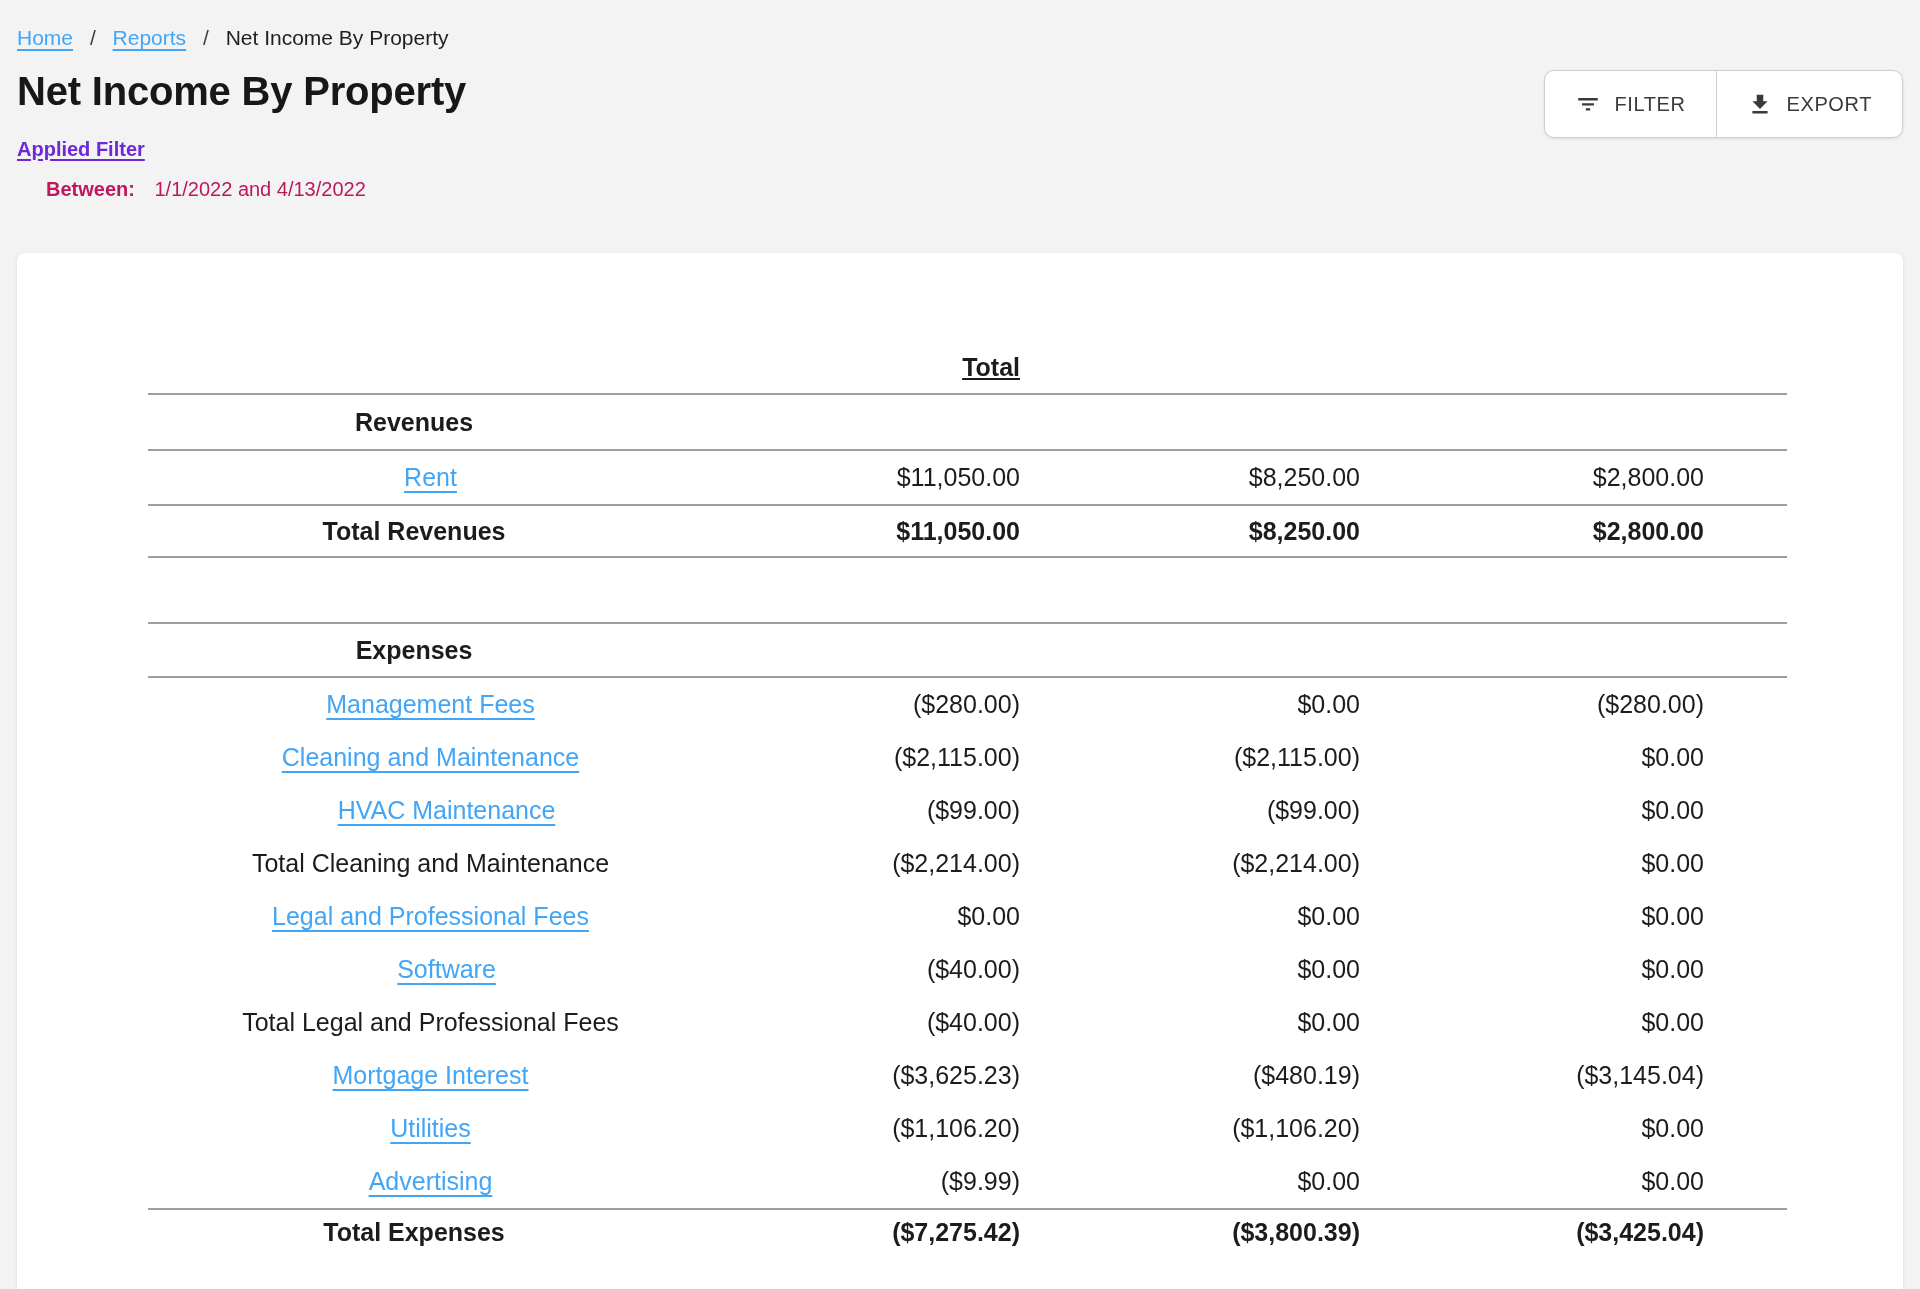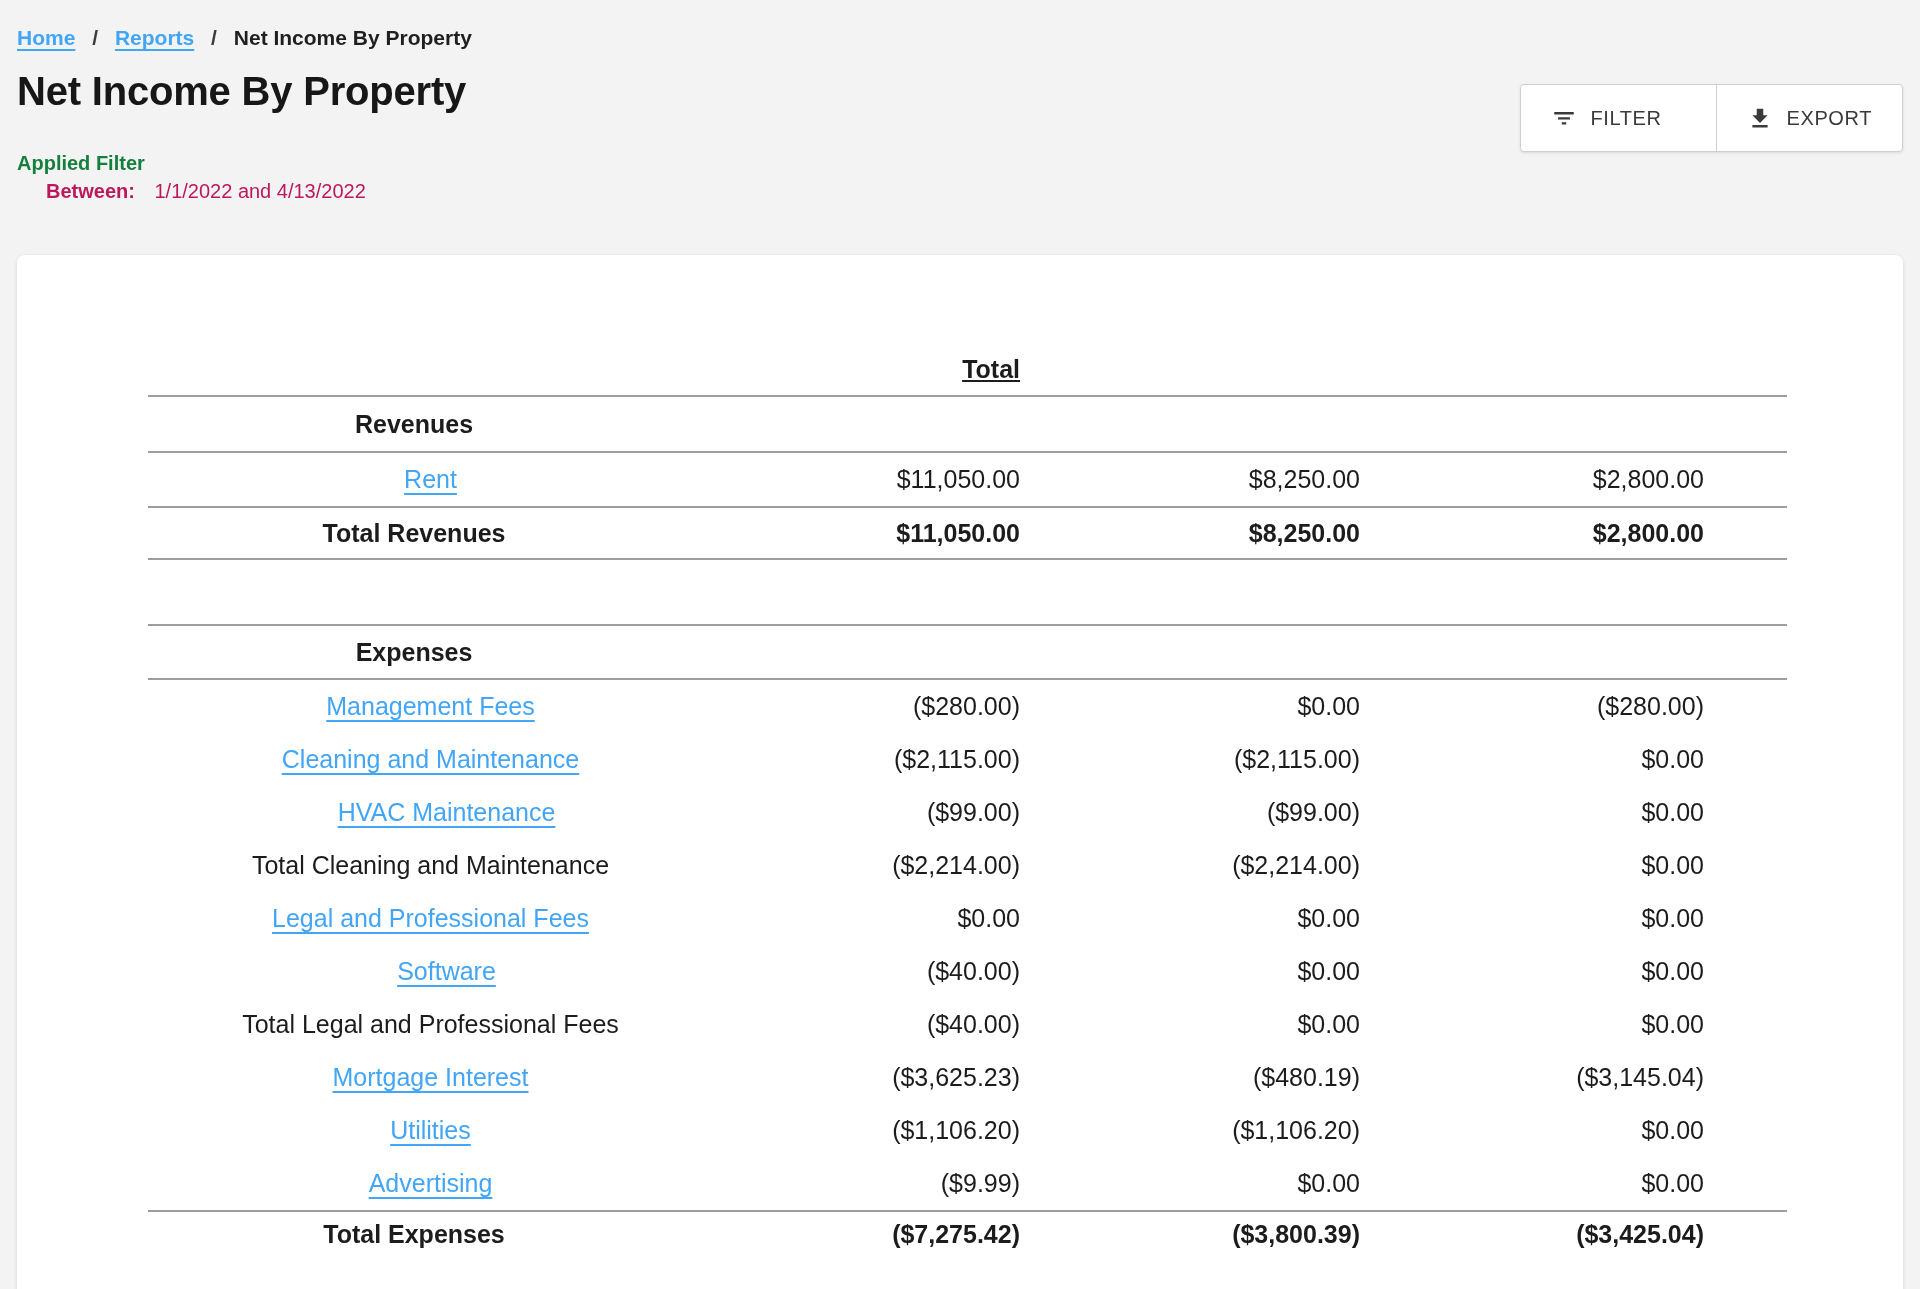--- a/index.html
+++ b/index.html
@@ -17,37 +17,36 @@
     width:1920px;height:1289px;overflow:hidden;
     background:var(--page-background);
     font-family:"Liberation Sans","DejaVu Sans",sans-serif;
     color:var(--text-dark);
     padding-top:26px;
   }
   a{cursor:pointer;}
 
   
   .header{padding:0 17px;}
-  .breadcrumb{font-size:21px;margin-bottom:18px;font-weight:bold;}
+  .breadcrumb{font-size:21px;margin-bottom:18px;}
   .breadcrumb a{color:var(--link-blue);text-decoration:underline;text-underline-offset:4px;}
   .breadcrumb .sep{color:#3c3c3c;margin:0 11px;}
   .breadcrumb .current{color:#1f1f1f;}
   .title-row{display:flex;justify-content:space-between;align-items:flex-start;}
   h1.page-title{font-size:40px;line-height:1.15;margin:0 0 14px;font-weight:600;letter-spacing:-0.2px;color:#171717;}
-  .applied-filter{font-size:20px;font-weight:700;text-underline-offset:3px;margin:0 0 5px;color:#15803d;}
+  .applied-filter{font-size:20px;font-weight:700;text-decoration:underline;text-underline-offset:3px;margin:0 0 17px;color:#6d28d9;}
   .between-line{font-size:20px;margin-left:29px;color:#be185d;}
   .between-line .between-label{font-weight:600;margin-right:14px;}
 
   
   .btn-group{
-    display:flex;margin-top:16px;background:var(--card-background);
-    border:1px solid var(--button-border);border-radius:4px;
+    display:flex;margin-top:2px;background:var(--card-background);
+    border:1px solid var(--button-border);border-radius:10px;
     box-shadow:0 1px 3px rgba(0,0,0,0.10);
     overflow:hidden;
-    gap:24px;
   }
   .btn{
     display:flex;align-items:center;gap:14px;
     height:66px;padding:0 30px;
     background:transparent;border:none;font-family:inherit;
     font-size:20px;letter-spacing:0.6px;font-weight:500;
     color:var(--button-text);cursor:pointer;white-space:nowrap;
   }
   .btn + .btn{border-left:1px solid var(--button-border);}
   .btn .icon{display:flex;align-items:center;}

